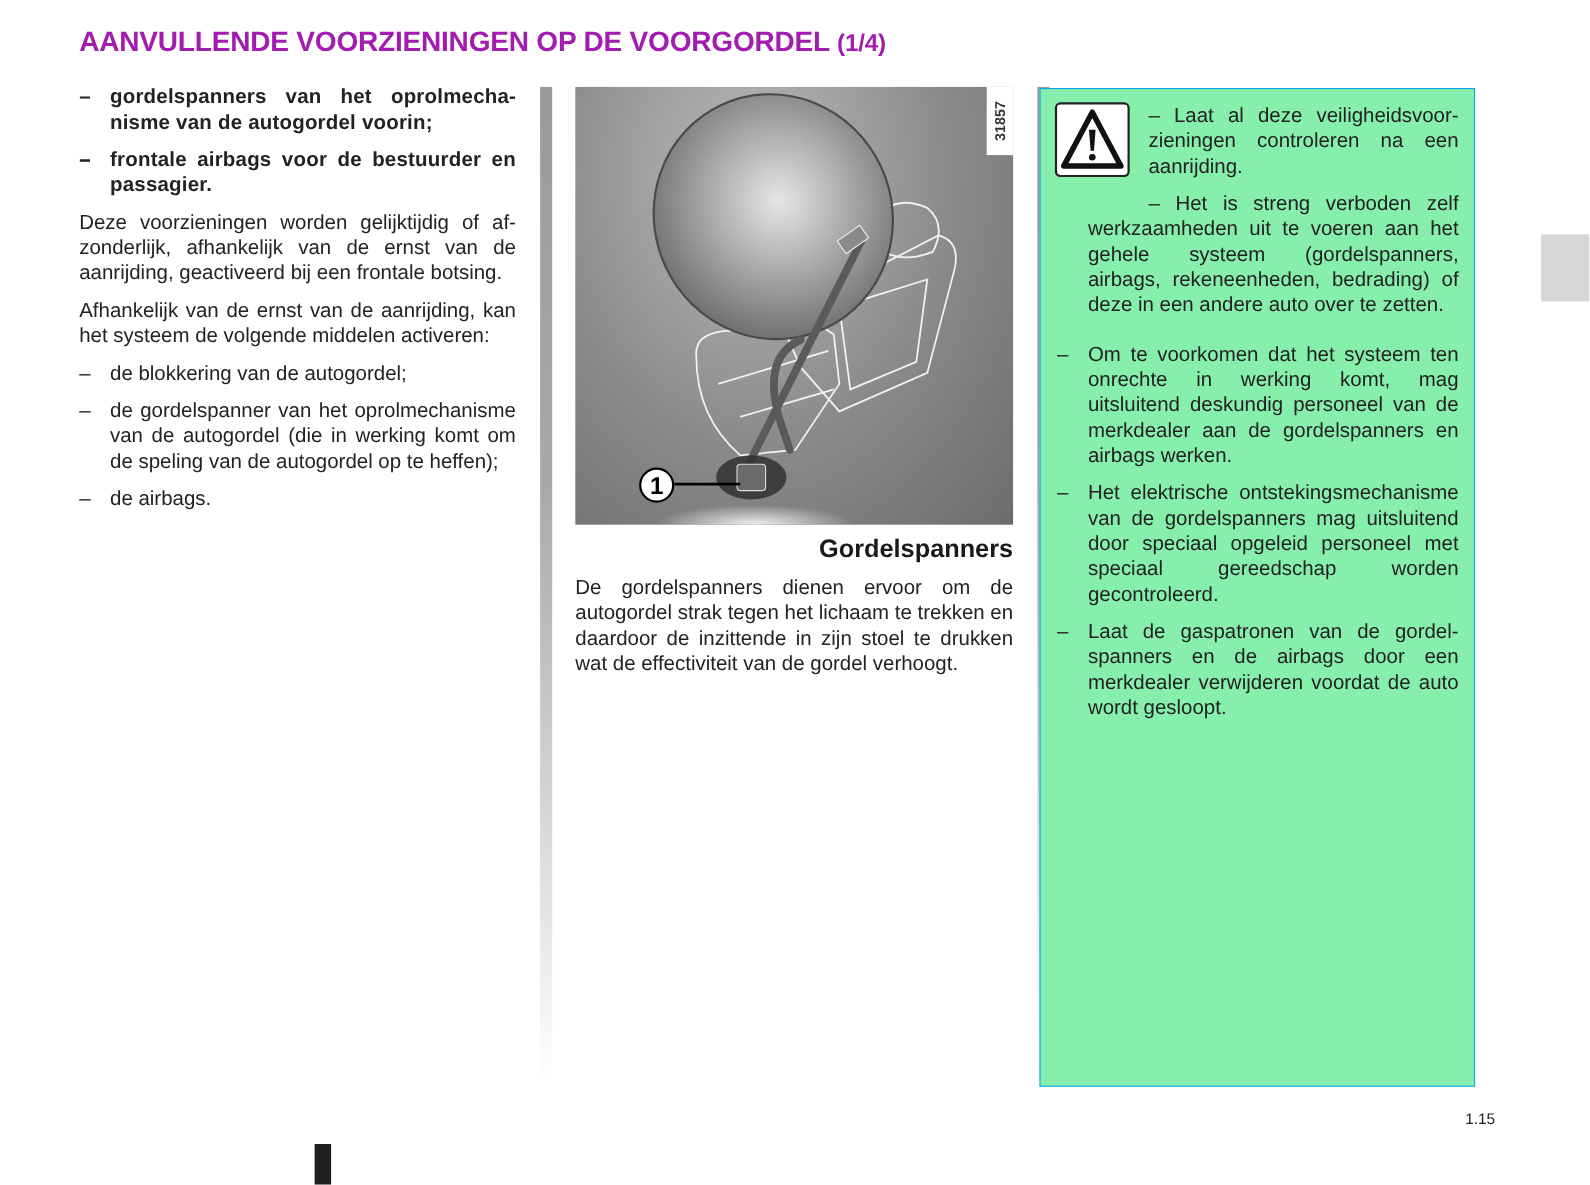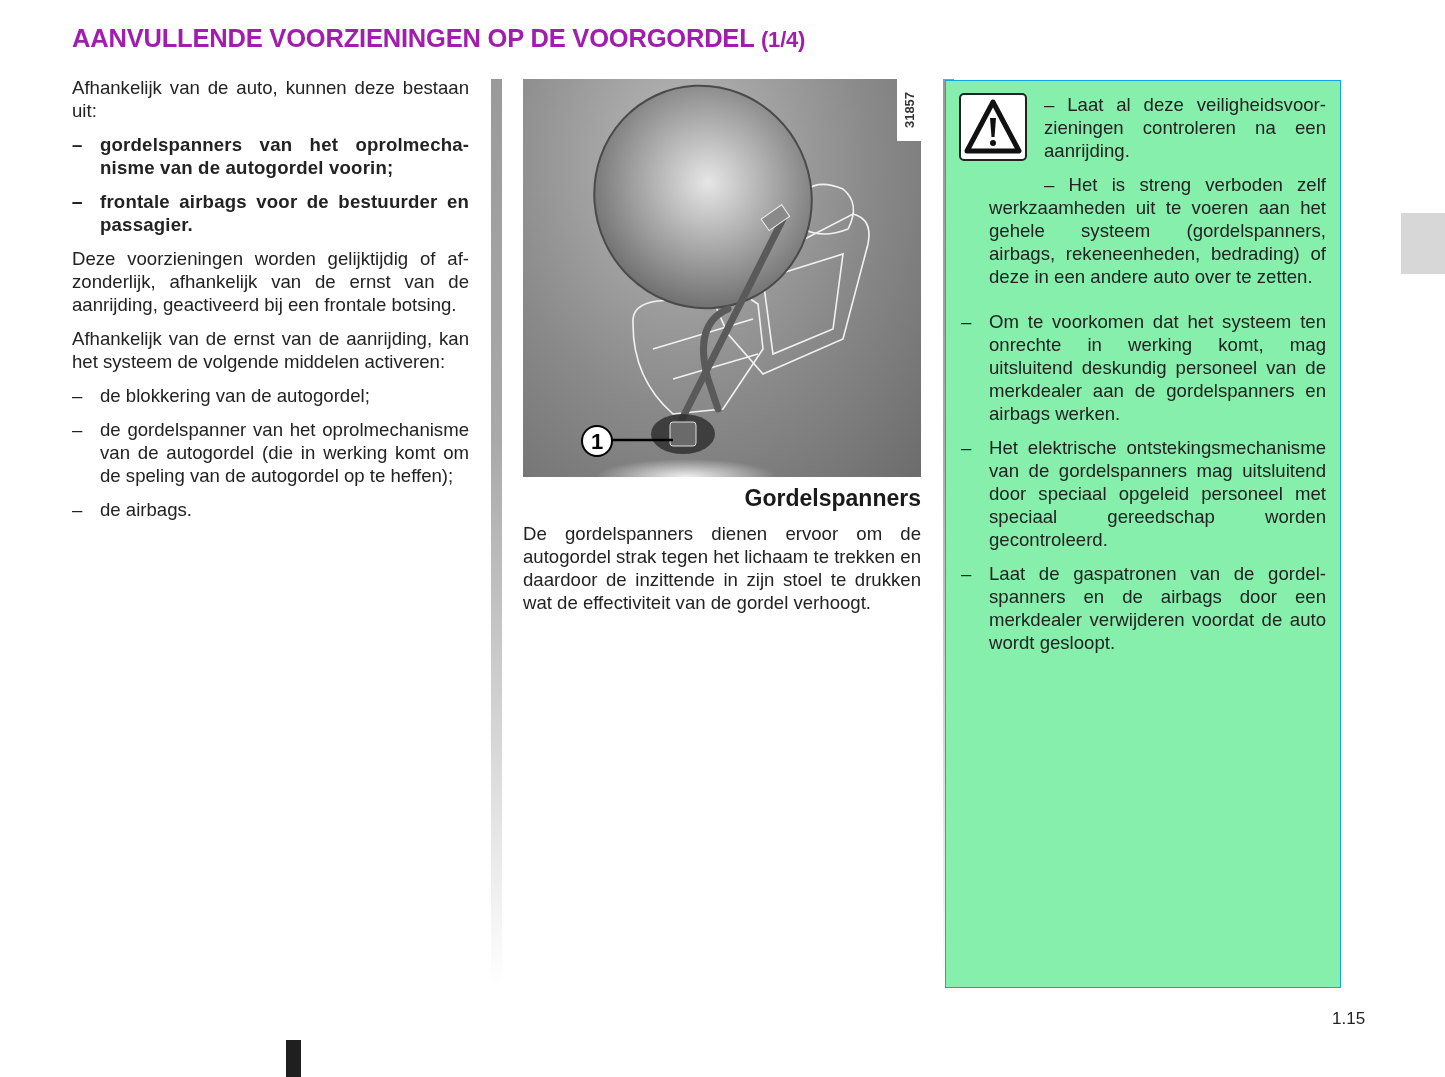--- a/index.html
+++ b/index.html
@@ -57,36 +57,35 @@
     .warn-text { position: absolute; left: 43px; top: 12px; width: 337px; font-size: 18.6px; line-height: 23px; color:#222; }
     .warn-text .lead { padding-left: 55px; text-align: justify; margin-bottom: 11px; }
     .warn-text .lead2 { text-indent: 55px; text-align: justify; margin-bottom: 22px; }
     .warn-text li { position: relative; margin: 0 0 11px 0; text-align: justify; list-style:none; }
     .warn-text ul { margin:0; padding:0; }
     .warn-text li .dash { position: absolute; left: -28px; top: 0; }
     .side-tab {
       position: absolute; left: 1401px; top: 213px; width: 44px; height: 61px; background: #d7d7d7;
     }
     .page-num {
-      position: absolute; left: 1332px; top: 1009px; font-size: 17px; color: #222;
+      position: absolute; left: 1332px; top: 1009px; font-size: 14px; color: #222;
     }
     .marker {
       position: absolute; left: 286px; top: 1040px; width: 15px; height: 37px; background: #1f1f1f;
     }
   </style>
 </head>
 <body>
 
 <div class="title">
   <span>AANVULLENDE VOORZIENINGEN OP DE VOORGORDEL</span>
   <span class="part">(1/4)</span>
 </div>
 
 <div class="col" id="col-left">
-  <p>Afhankelijk van de auto, kunnen deze be­staan uit:</p>
   <ul>
     <li class="bold"><span class="dash">–</span><span>gordelspanners van het oprolmecha­nisme van de autogordel voorin;</span></li>
     <li class="bold"><span class="dash">–</span></li>
     <li class="bold"><span class="dash">–</span><span>frontale airbags voor de bestuurder en passagier.</span></li>
   </ul>
   <p>Deze voorzieningen worden gelijktijdig of af­zonderlijk, afhankelijk van de ernst van de aanrijding, geactiveerd bij een frontale bot­sing.</p>
   <p>Afhankelijk van de ernst van de aanrijding, kan het systeem de volgende middelen ac­tiveren:</p>
   <ul>
     <li><span class="dash">–</span><span>de blokkering van de autogordel;</span></li>
     <li><span class="dash">–</span><span>de gordelspanner van het oprolmecha­nisme van de autogordel (die in werking komt om de speling van de autogordel op te heffen);</span></li>

